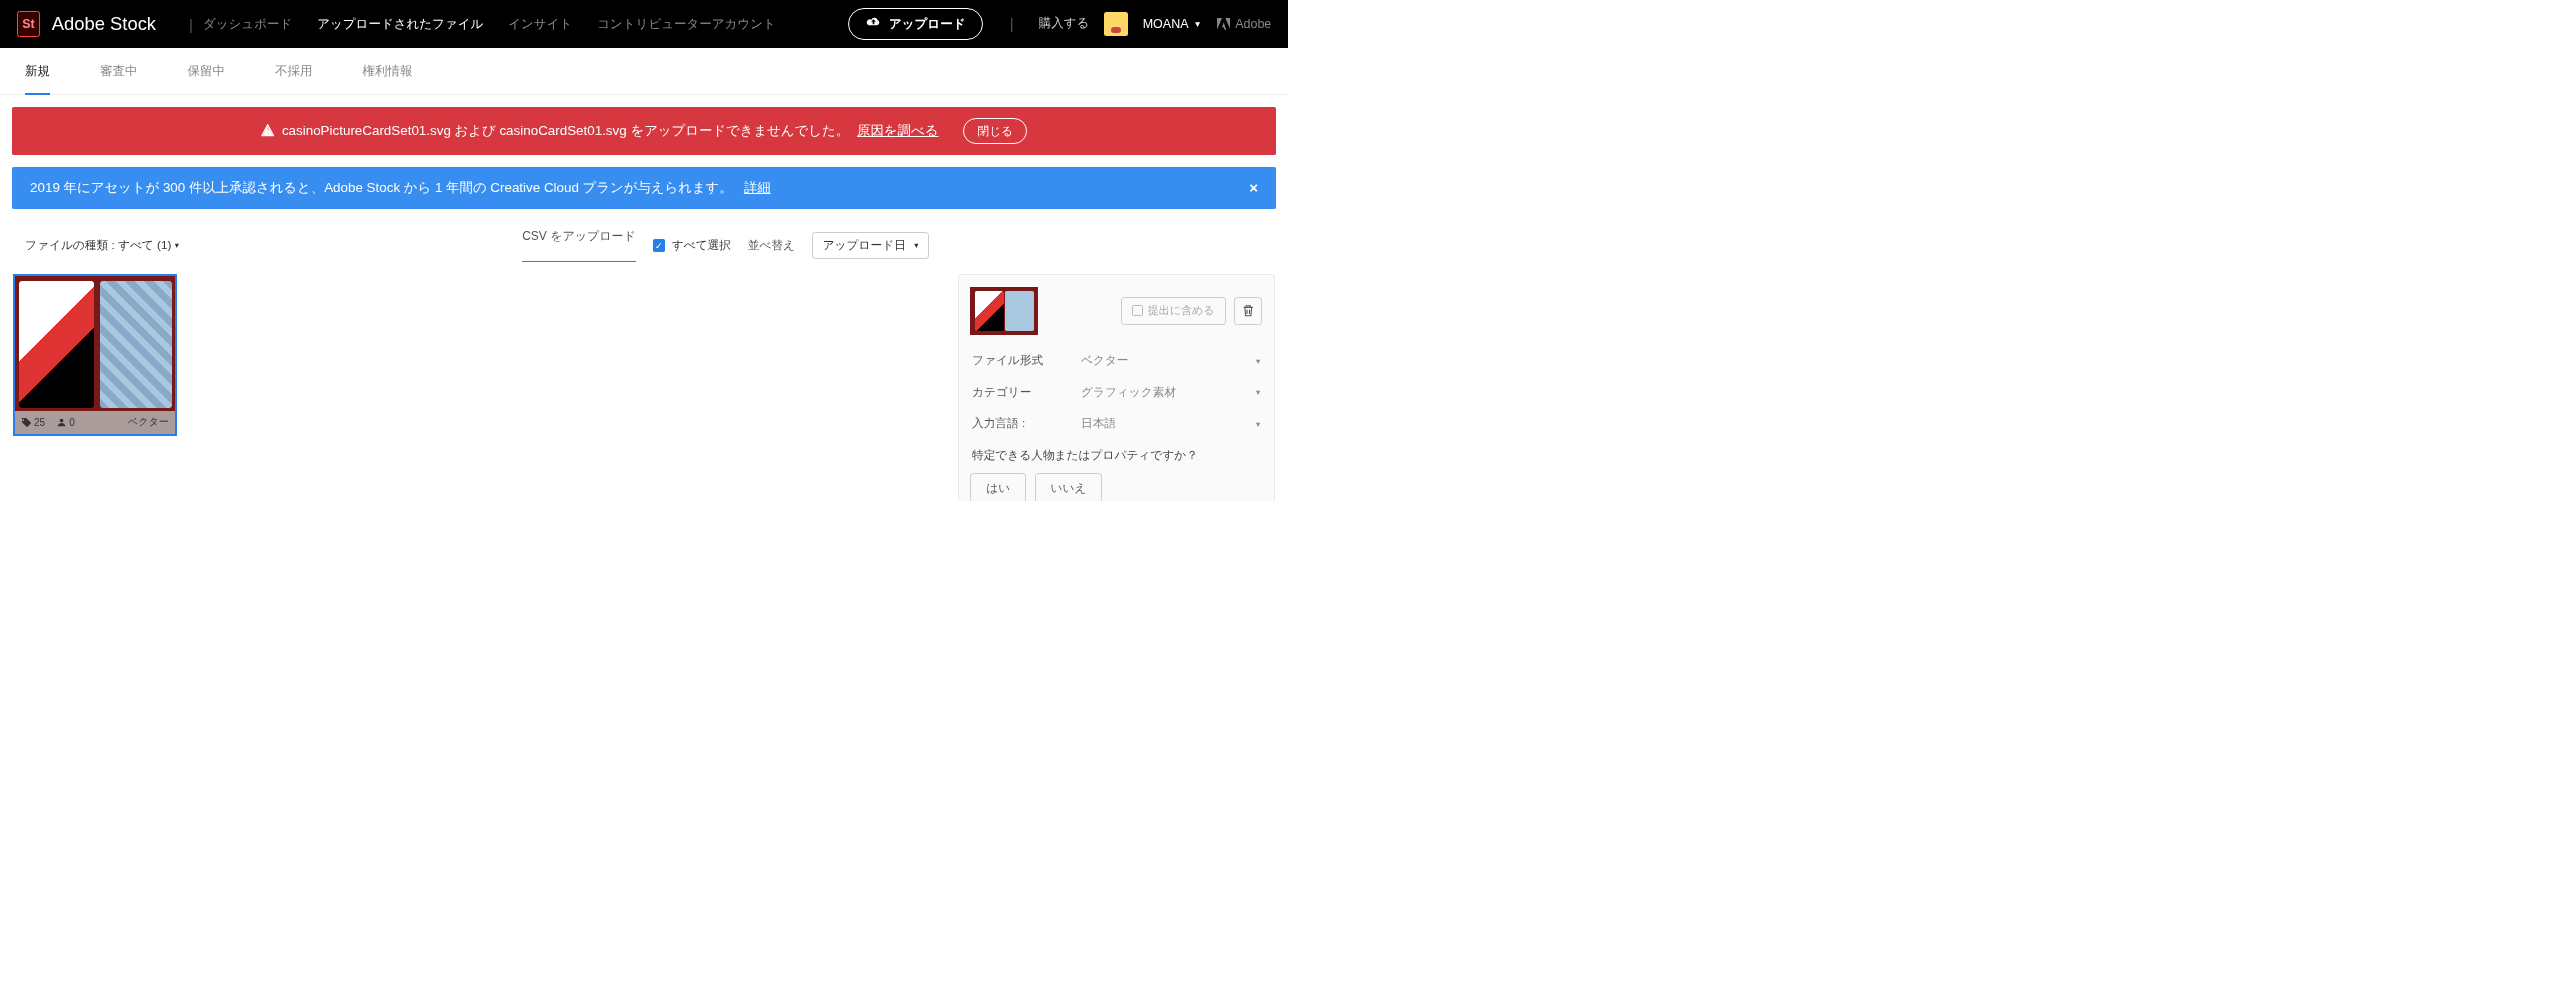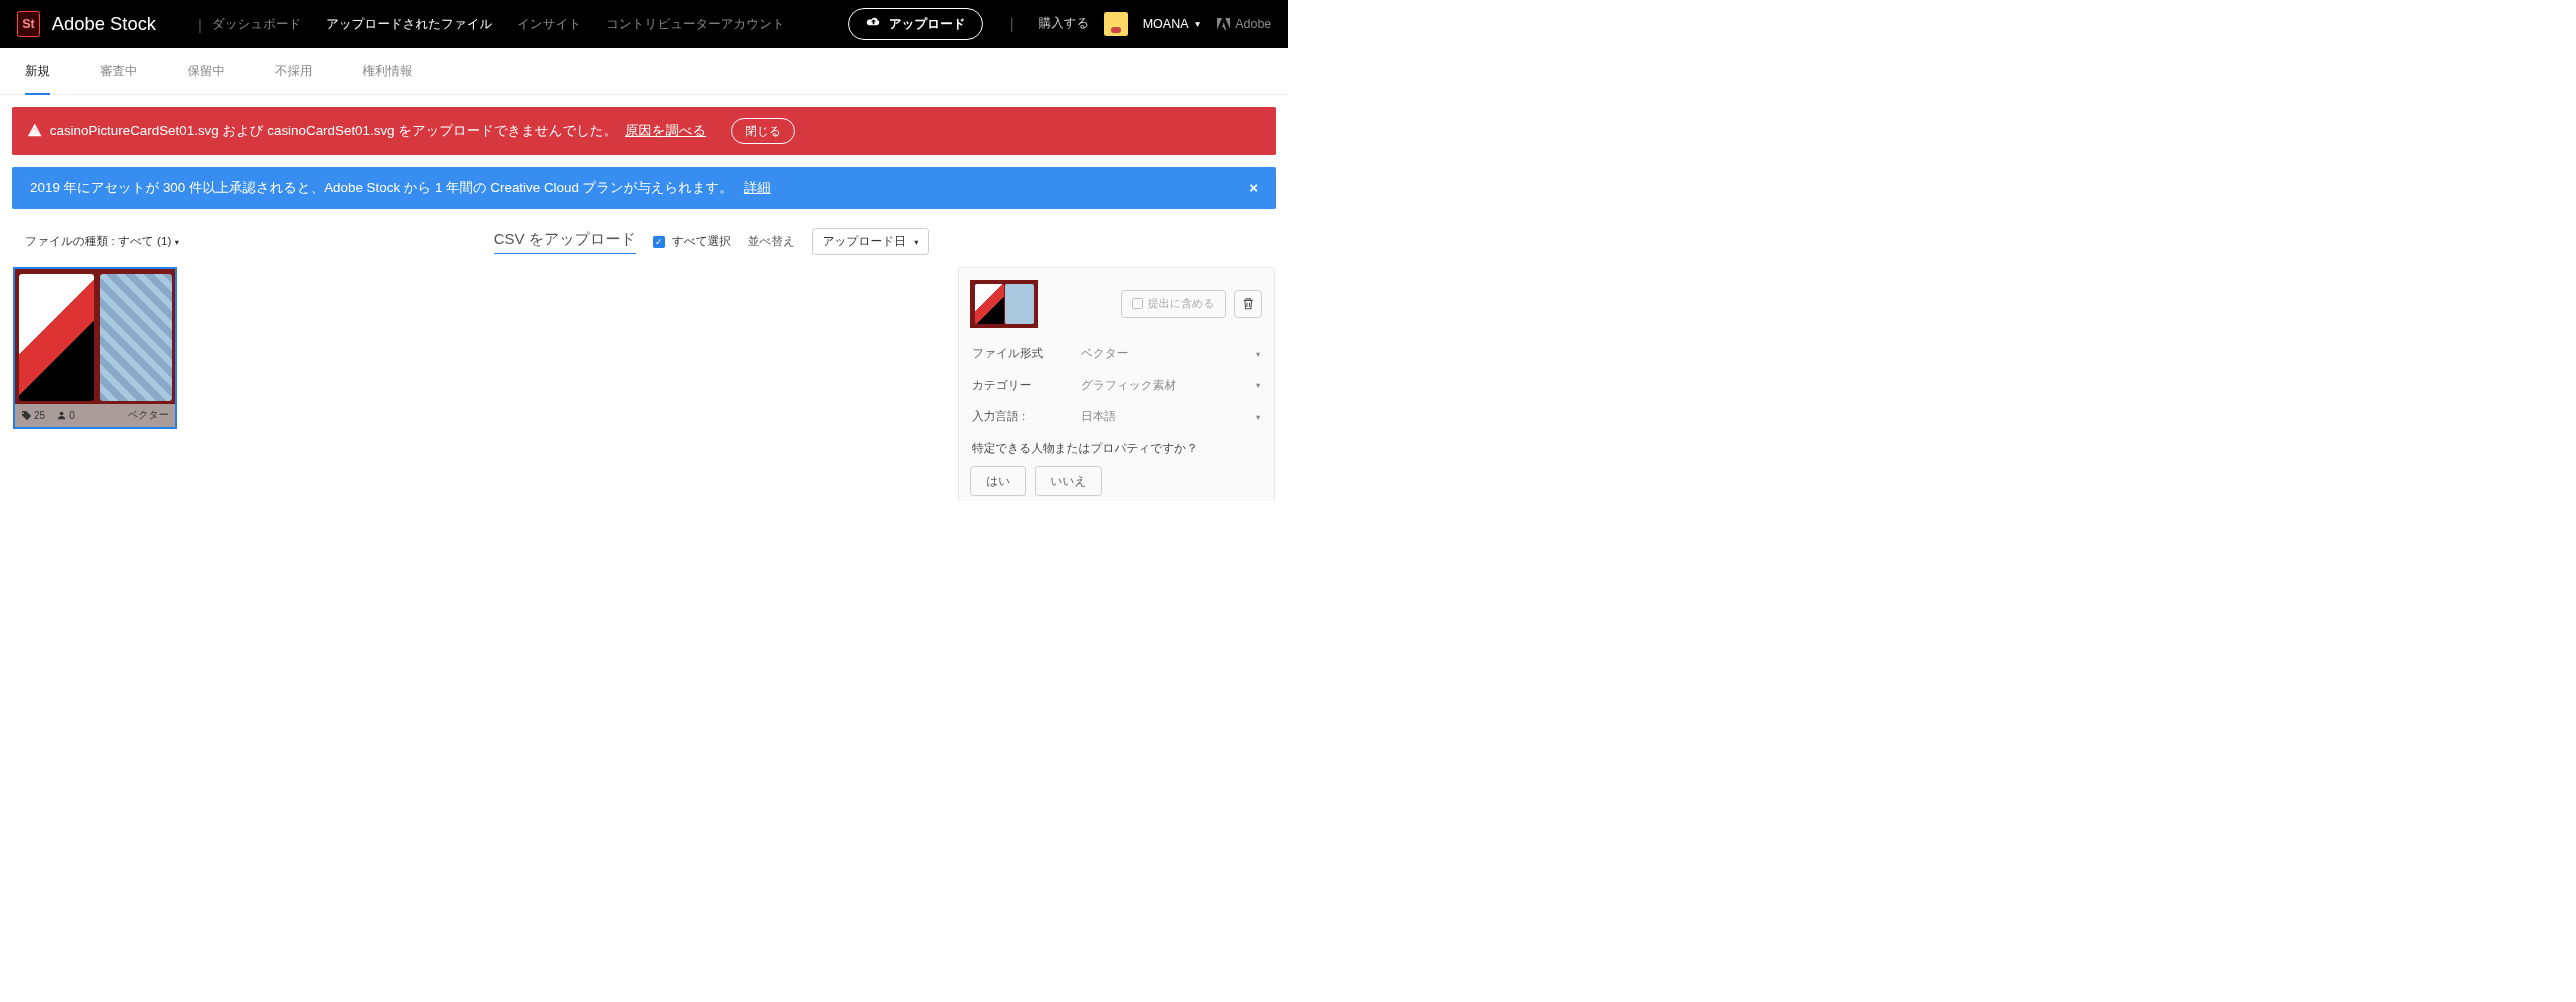--- a/index.html
+++ b/index.html
@@ -1,43 +1,43 @@
 <!DOCTYPE html>
 <html style="font-size:13.4px"><head>
 <meta charset="utf-8">
 <style>
 *{margin:0;padding:0;box-sizing:border-box;font-family:-apple-system,BlinkMacSystemFont,"Segoe UI",sans-serif}
 body{background:#fff;width:1288px;height:501px;overflow:hidden}
 .topbar{background:#000;height:48px;display:flex;align-items:center;padding:0 16.7px;color:#fff}
 .logo-badge{width:23.4px;height:26px;background:#3a0000;border:0.8px solid #ff4444;color:#ff8888;font-weight:bold;font-size:12.5px;display:flex;align-items:center;justify-content:center;border-radius:2.5px;margin-right:11.7px}
-.logo-text{font-size:18.4px;font-weight:400;margin-right:32px}
+.logo-text{font-size:18.4px;font-weight:400;margin-right:23px}
 .vdiv{color:#555;margin:0 10px;font-size:15px}
 .top-nav{display:flex;gap:25px;flex:1}
 .top-nav-item{color:#888;font-size:12.5px;cursor:pointer}
 .top-nav-item.active{color:#fff}
 .upload-btn{border:1.7px solid #fff;border-radius:16.7px;padding:6.7px 16.7px;display:flex;align-items:flex-start;gap:8px;cursor:pointer;font-size:12.5px;font-weight:bold}
 .top-right{display:flex;align-items:center;gap:15px;margin-left:16.7px}
 .avatar{width:23.4px;height:23.4px;background:#ffd966;border-radius:2.5px;position:relative}
 .avatar::after{content:"";position:absolute;bottom:2.5px;left:6.7px;width:10px;height:6.7px;background:#c44;border-radius:3.3px}
 .user-name{color:#fff;font-size:12.5px;display:flex;align-items:center;gap:5px}
 .adobe-link{color:#888;font-size:12.5px;display:flex;align-items:center;gap:5px}
 .subnav{height:47px;display:flex;align-items:flex-start;padding:0 25px;gap:50px;border-bottom:0.8px solid #eee}
 .subnav-item{color:#888;font-size:12.5px;cursor:pointer;height:47px;display:flex;align-items:center;position:relative}
 .subnav-item.active{color:#222;font-weight:500}
 .subnav-item.active::after{content:"";position:absolute;bottom:0;left:0;right:0;height:2.5px;background:#2680eb}
 .alert{margin:11.7px;padding:11.7px 16.7px;display:flex;align-items:center;color:#fff;border-radius:1.7px}
-.alert-error{background:#d7373f;justify-content:flex-start;gap:8px}
+.alert-error{background:#d7373f;justify-content:center;gap:8px}
 .alert-info{background:#378ef0;justify-content:space-between;padding:11.7px 18.4px}
 .alert-link{text-decoration:underline;cursor:pointer}
 .close-btn{border:1.3px solid #fff;border-radius:13.4px;padding:4.2px 13.4px;font-size:11.7px;cursor:pointer;margin-left:16.7px}
 .close-x{font-size:15px;cursor:pointer;font-weight:bold}
 .toolbar{display:flex;align-items:center;padding:8.3px 25px 11.7px;gap:16.7px}
 .filter-label{font-size:11.7px;color:#333;display:flex;align-items:center;gap:3.3px}
 .spacer{flex:1}
-.csv-link{font-size:15px;color:#555;border-bottom:1.7px solid #2680eb;padding-bottom:4px;cursor:pointer}
+.csv-link{font-size:12px;color:#555;border-bottom:1.7px solid #2680eb;padding-bottom:16px;cursor:pointer}
 .checkbox{width:12.5px;height:12.5px;background:#2680eb;display:inline-flex;align-items:center;justify-content:center;color:#fff;font-size:9.2px;border-radius:1.7px}
 .select-all{display:flex;align-items:center;gap:6.7px;font-size:11.7px;color:#333;cursor:pointer}
 .sort-label{font-size:11.7px;color:#555}
 .dropdown{border:0.8px solid #ccc;border-radius:3.3px;padding:5px 10px;font-size:11.7px;color:#333;display:flex;align-items:center;gap:8.3px;cursor:pointer}
 .content{display:flex;padding:0 13.4px}
 .grid{flex:1}
 .thumb{width:164px;height:162px;border:2.5px solid #2680eb;background:#7a1818;position:relative;overflow:hidden}
 .card{position:absolute;background:#fff;border-radius:3.3px}
 .card.joker{left:3.3px;top:5px;width:75px;height:127px;background:linear-gradient(135deg,#fff 40%,#d33 40%,#d33 60%,#000 60%)}
 .card.back{right:3.3px;top:5px;width:72px;height:127px;background:#a8c8e0;background-image:repeating-linear-gradient(45deg,#88aac8 0 6.7px,#a8c8e0 6.7px 13.4px)}

